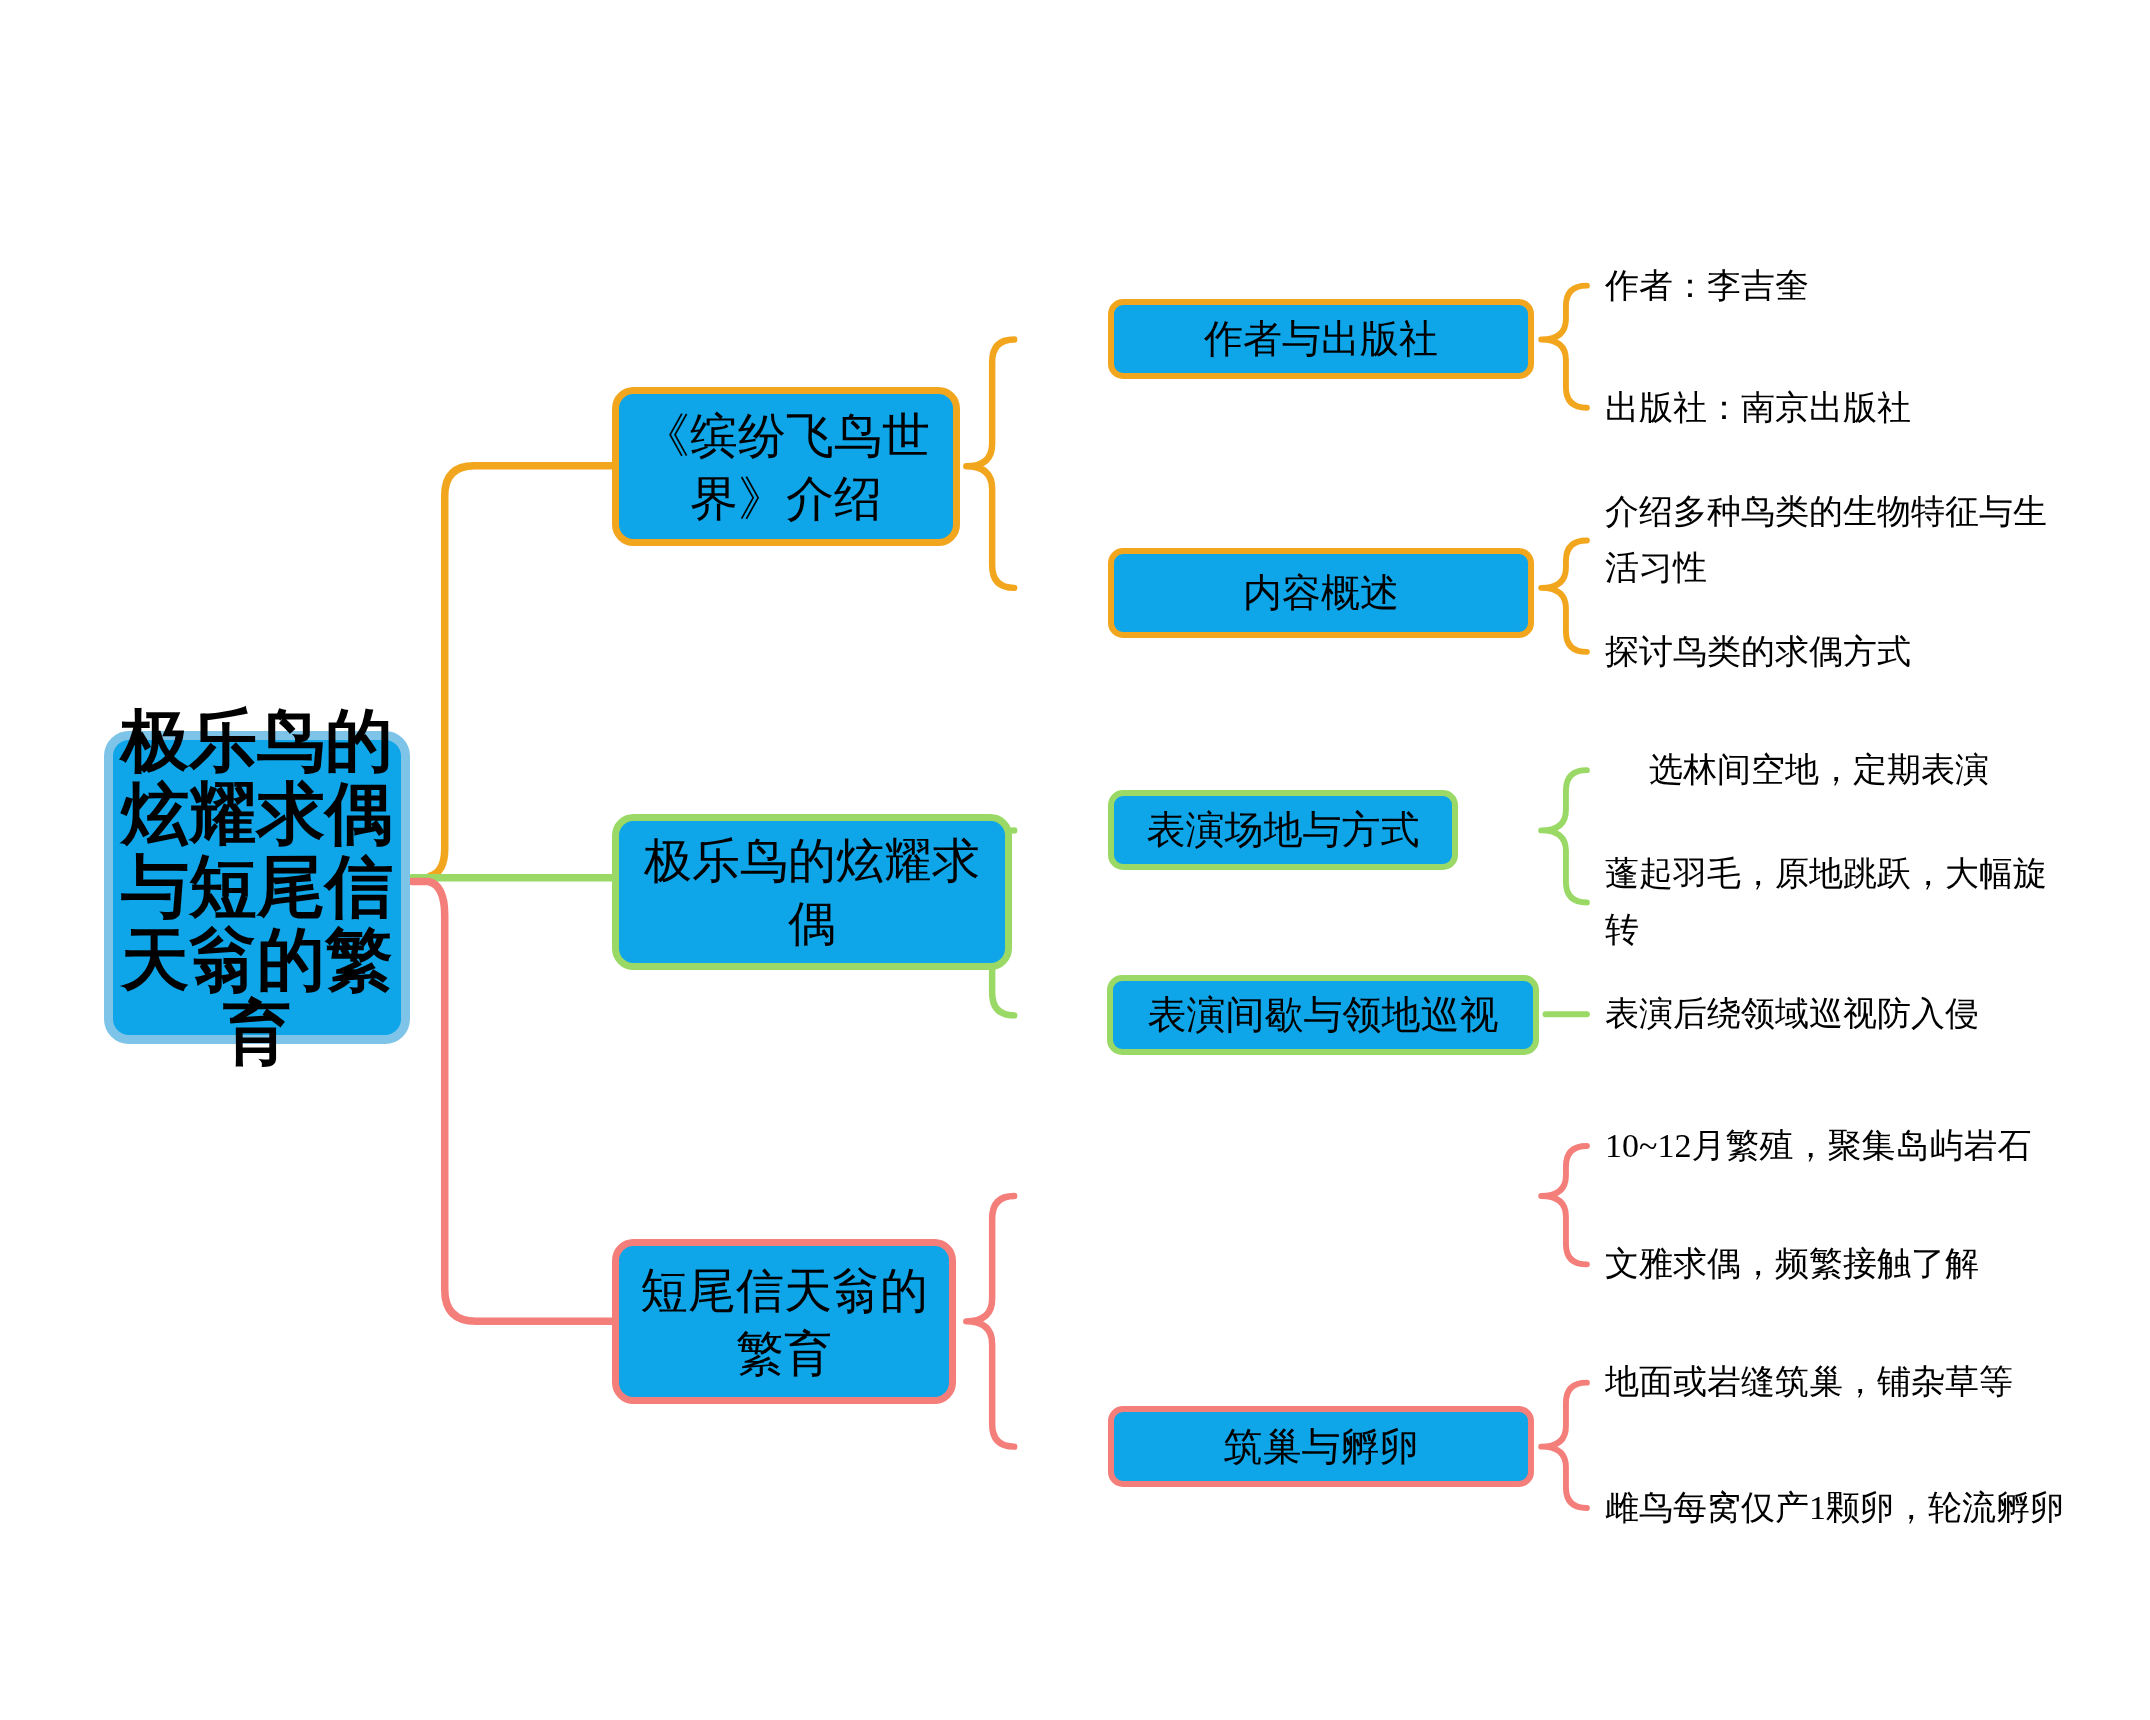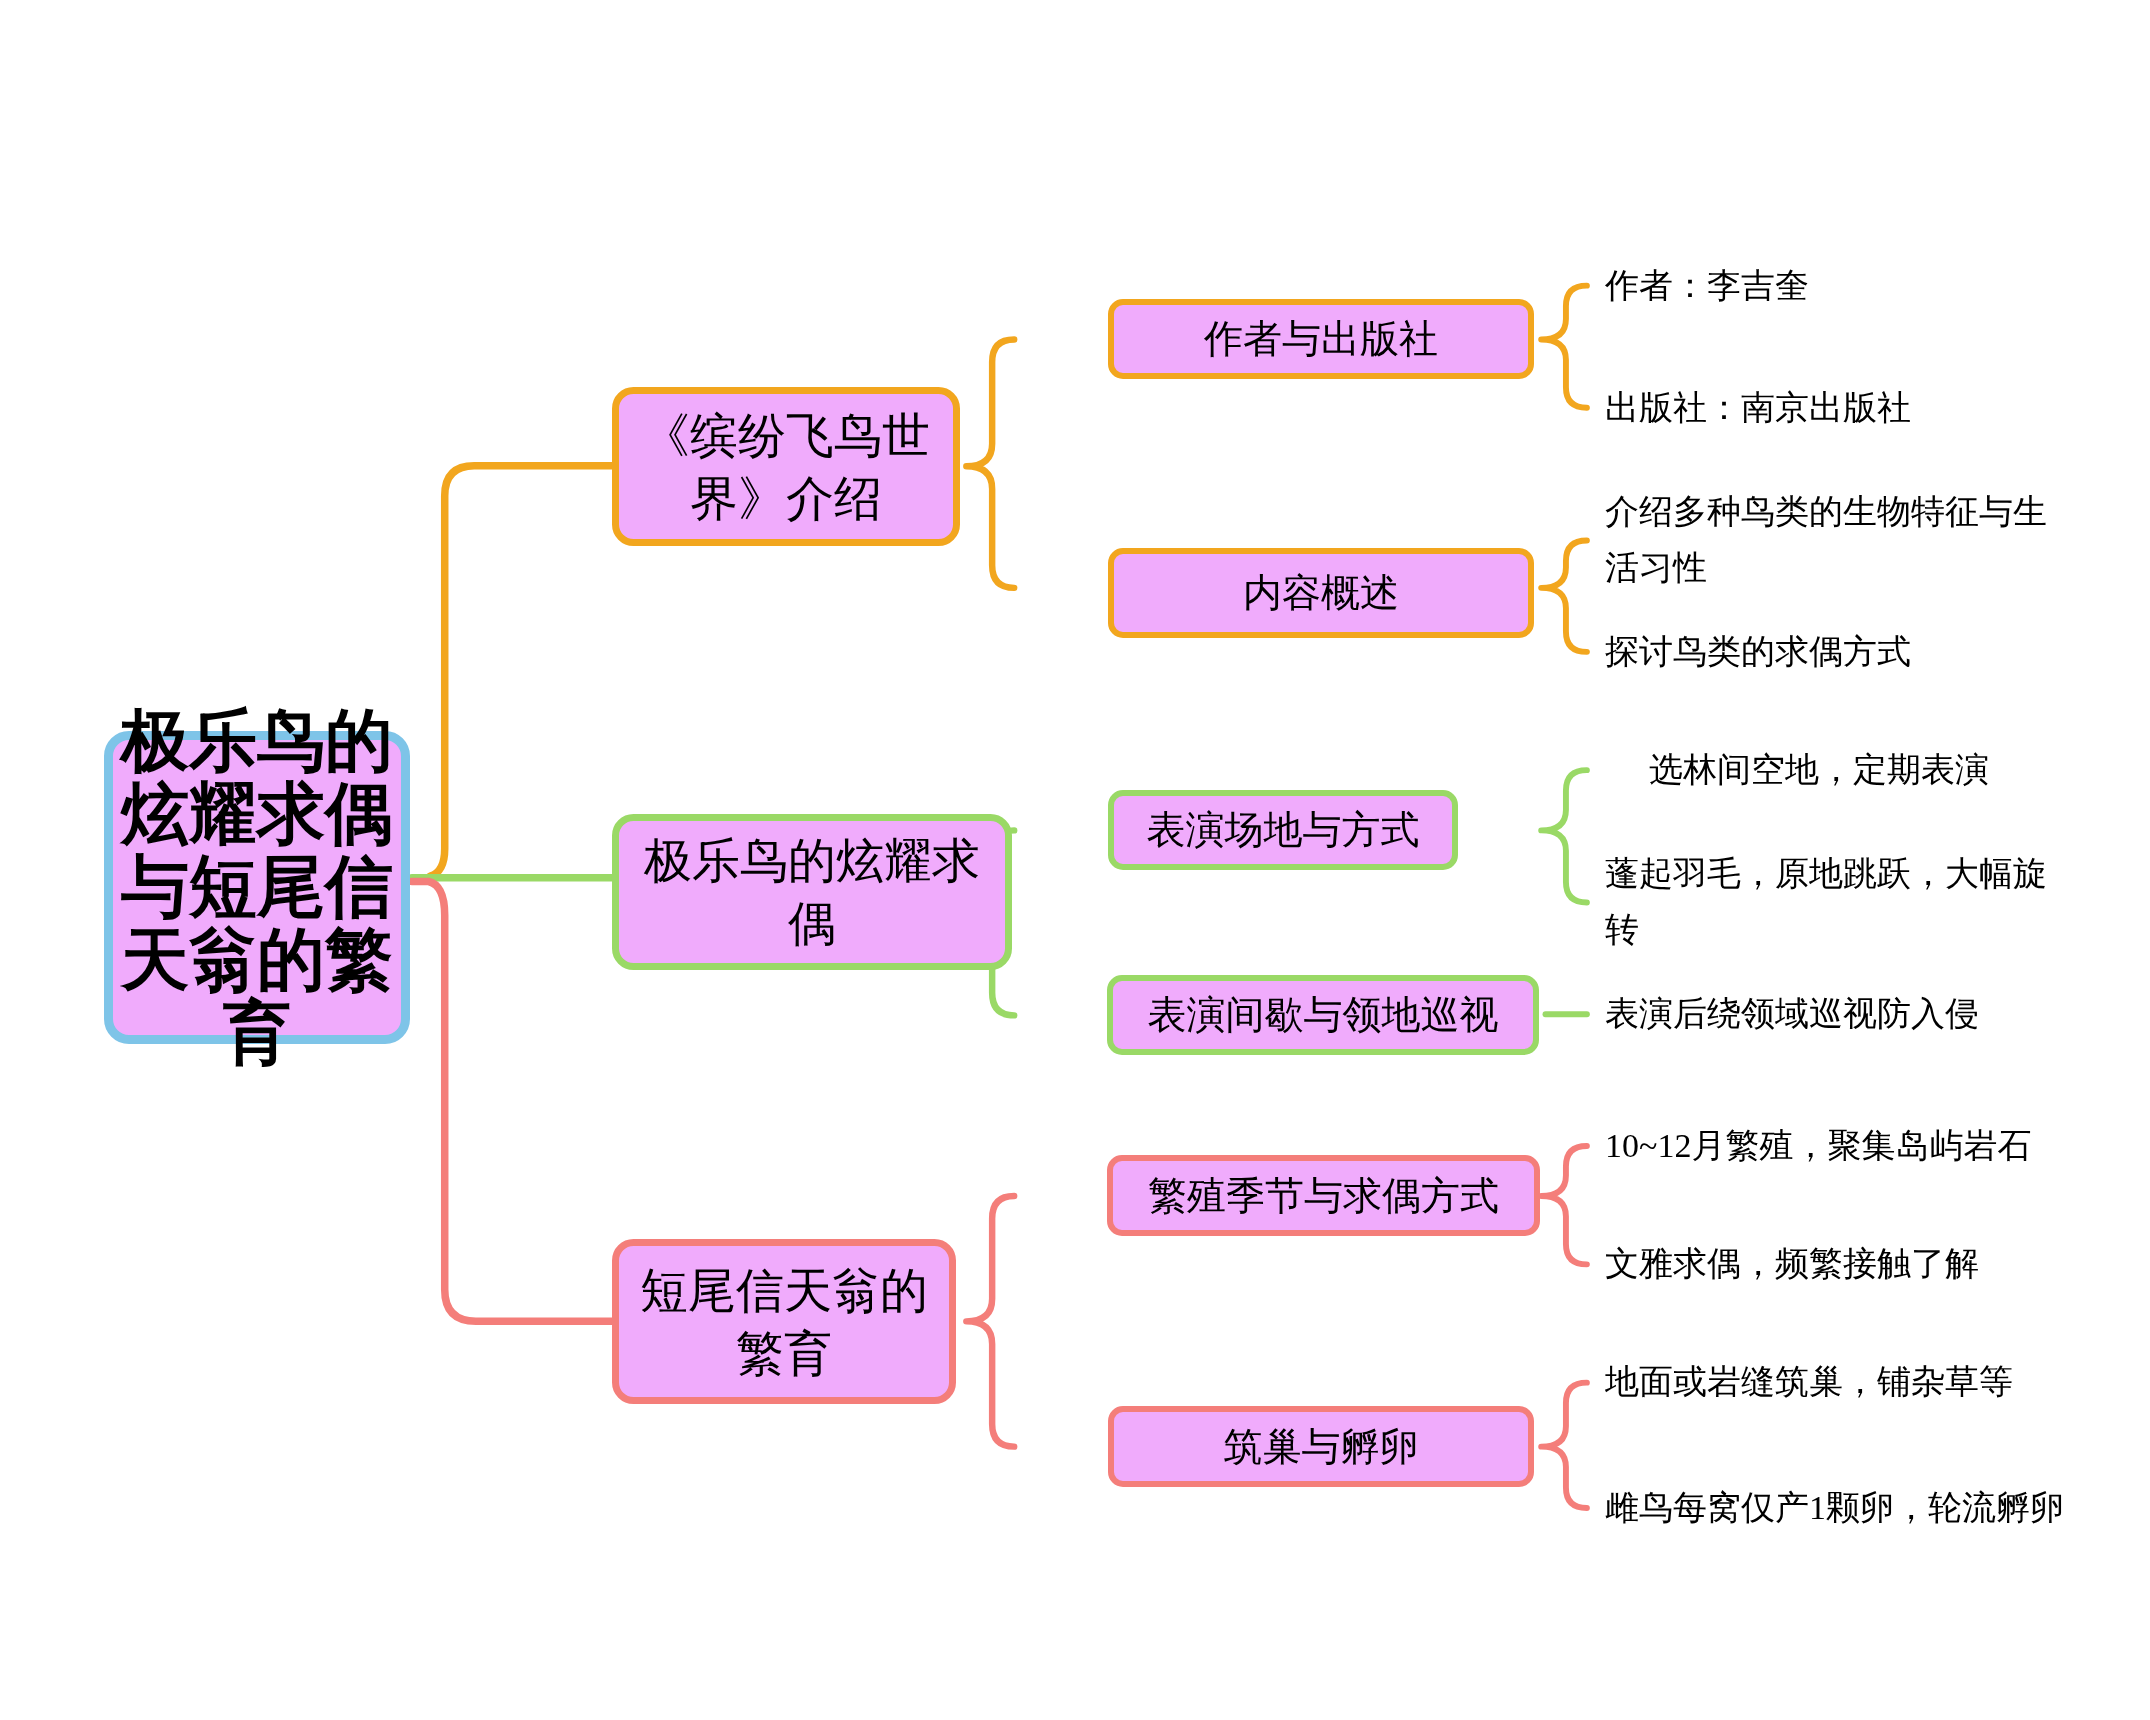--- a/index.html
+++ b/index.html
@@ -1,19 +1,19 @@
 <!DOCTYPE html>
 <html style="font-size:8.6px"><head>
 <meta charset="utf-8">
 <style>
   html,body{margin:0;padding:0;background:#fff;}
   .canvas{position:relative;width:2151px;height:1721px;background:#fff;overflow:hidden;
           font-family:"Liberation Serif","DejaVu Serif",serif;color:#000;}
   .connectors{position:absolute;left:0;top:0;width:2151px;height:1721px;}
-  .node{position:absolute;background:#f0abfc;display:flex;align-items:center;justify-content:center;
+  .node{position:absolute;background:#0ea5e9;display:flex;align-items:center;justify-content:center;
         text-align:center;box-sizing:border-box;border-style:solid;}
   .root-node{border-width:9.7px;border-radius:25px;font-size:68px;line-height:73px;font-weight:bold;padding:0;}
   .branch-node{border-width:7.5px;border-radius:21.5px;font-size:48px;line-height:63px;padding:0 13.4px;}
   .sub-node{border-width:6px;border-radius:15px;font-size:39px;line-height:48px;padding:0;}
   .leaf{position:absolute;width:468px;font-size:34px;line-height:56px;text-align:left;}
 </style>
 </head>
 <body>
 
 <div class="canvas">
@@ -55,23 +55,20 @@
   </div>
   <div class="node sub-node" style="left: 1108px; top: 548px; width: 426px; height: 90px; border-color: rgb(242, 166, 30);">
     <span>内容概述</span>
   </div>
   <div class="node sub-node" style="left: 1108px; top: 790px; width: 350px; height: 80px; border-color: rgb(154, 217, 102);">
     <span>表演场地与方式</span>
   </div>
   <div class="node sub-node" style="left: 1107px; top: 975px; width: 432px; height: 80px; border-color: rgb(154, 217, 102);">
     <span>表演间歇与领地巡视</span>
   </div>
-  <div class="node sub-node" style="left: 1107px; top: 1155px; width: 433px; height: 81px; border-color: rgb(244, 126, 122);">
-    <span>繁殖季节与求偶方式</span>
-  </div>
   <div class="node sub-node" style="left: 1108px; top: 1406px; width: 426px; height: 81px; border-color: rgb(244, 126, 122);">
     <span>筑巢与孵卵</span>
   </div>
 
   <div class="leaf" style="left:1605px;top:258px;">作者：李吉奎</div>
   <div class="leaf" style="left:1605px;top:380px;">出版社：南京出版社</div>
   <div class="leaf" style="left:1605px;top:484px;">介绍多种鸟类的生物特征与生活习性</div>
   <div class="leaf" style="left:1605px;top:624px;">探讨鸟类的求偶方式</div>
   <div class="leaf" style="left:1605px;top:742px;margin-left:44px;">选林间空地，定期表演</div>
   <div class="leaf" style="left:1605px;top:846px;">蓬起羽毛，原地跳跃，大幅旋转</div>

